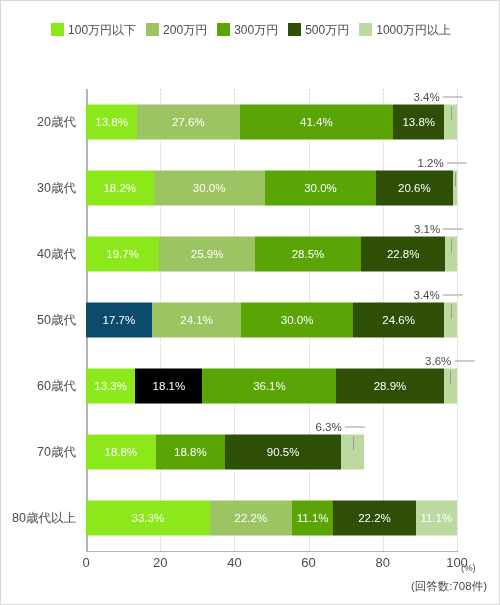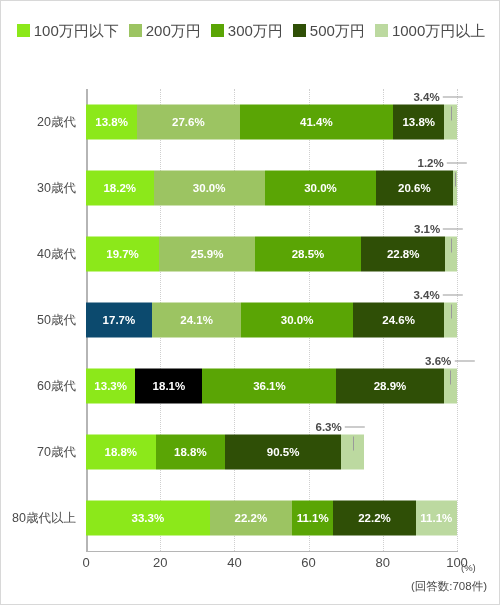--- a/index.html
+++ b/index.html
@@ -41,21 +41,21 @@
     gap: 4px;
     white-space: nowrap;
   }
   .legend-swatch {
     width: 13px;
     height: 13px;
     display: block;
     flex: 0 0 auto;
   }
   .legend-label {
-    font-size: 15px;
+    font-size: 12px;
     color: #4a4a4a;
     line-height: 1;
   }
 
   
   #plot {
     position: absolute;
     left: 85px;
     top: 88px;
     width: 371px;
@@ -116,21 +116,20 @@
     width: 100%;
     display: flex;
   }
   .seg {
     height: 100%;
     display: flex;
     align-items: center;
     justify-content: center;
     overflow: visible;
     box-sizing: border-box;
-    font-weight: bold;
   }
   .seg-label {
     font-size: 11.5px;
     color: #ffffff;
     white-space: nowrap;
     line-height: 1;
   }
 
   
   .callout {

